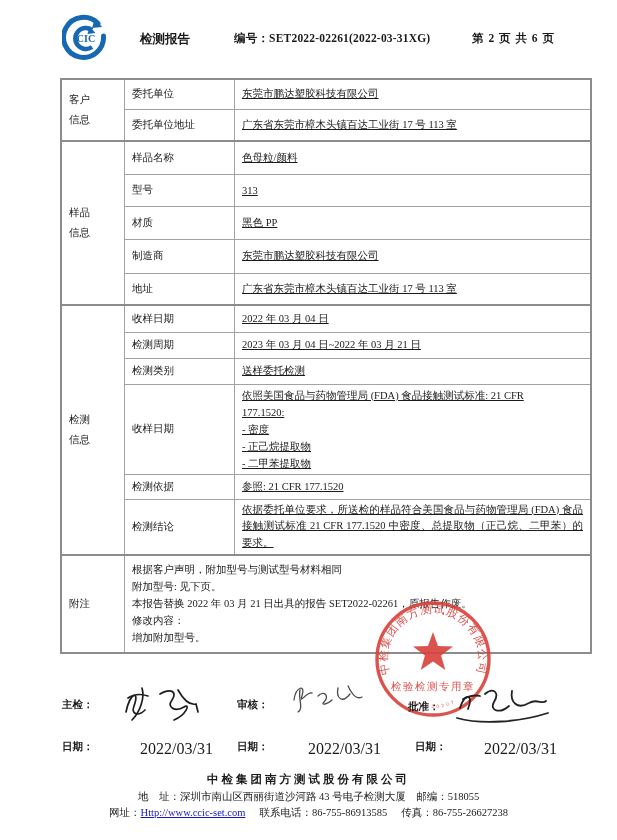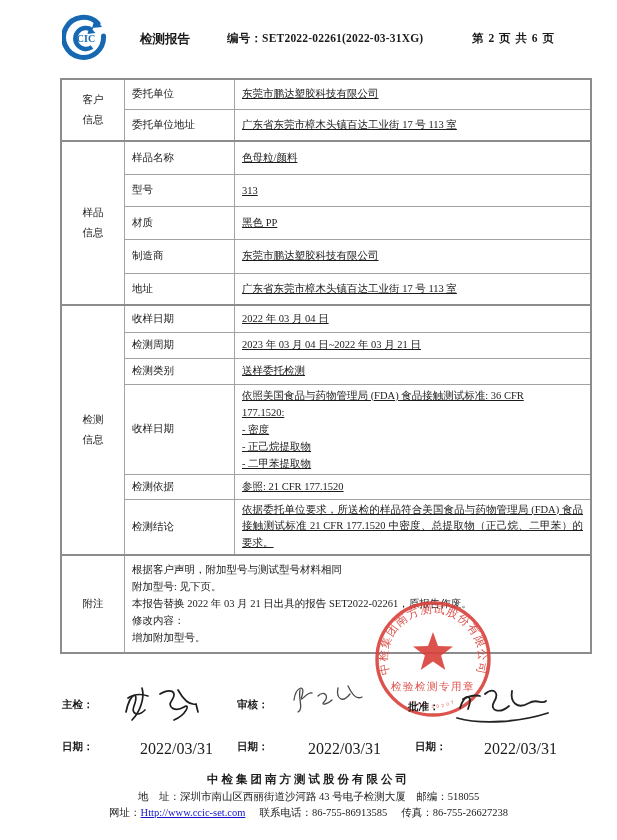--- a/index.html
+++ b/index.html
@@ -5,34 +5,34 @@
   html,body{margin:0;padding:0;background:#e8e8e8;}
   .page{
     position:relative;width:617px;height:840px;background:#ffffff;
     font-family:"Liberation Serif", serif;color:#1b1b1b;overflow:hidden;
     margin:0 auto;box-shadow:0 0 4px rgba(0,0,0,.25);
   }
   
   .hdr{position:absolute;left:0;top:0;width:100%;height:70px;padding-left:10px;}
   .logo{position:absolute;left:62px;top:14px;}
   .hdr-title{position:absolute;left:140px;top:31px;font-weight:bold;font-size:12.5px;}
-  .hdr-no{position:absolute;left:227px;top:31px;font-weight:bold;font-size:11.5px;letter-spacing:.2px;}
+  .hdr-no{position:absolute;left:234px;top:31px;font-weight:bold;font-size:11.5px;letter-spacing:.2px;}
   .hdr-page{position:absolute;left:472px;top:31px;font-weight:bold;font-size:11.5px;letter-spacing:1px;}
   
   table.report{
     position:absolute;left:60px;top:78px;width:500px;
     border-collapse:collapse;table-layout:fixed;
     font-size:10.5px;border:2px solid #8c8c8c;
   }
   table.report td{
     border:1px solid #a3a3a3;padding:2px 7px;vertical-align:middle;
     overflow:hidden;
   }
   tr.sec td{border-top:2px solid #8c8c8c;}
-  td.c-sec{width:48px;text-align:center;padding:0 2px;white-space:pre-line;line-height:1.9;}
+  td.c-sec{width:48px;padding:0 2px;white-space:pre-line;line-height:1.9;}
   td.c-lab{width:95px;}
   td.c-val{width:341px;text-decoration:underline;}
   td.ml{white-space:pre-line;line-height:1.62;padding:4px 7px;}
   td.wrap{line-height:1.6;padding:4px 7px;text-align:justify;}
   
   .stamp{position:absolute;left:371px;top:597px;opacity:.9;pointer-events:none;}
   
   .sig-label{position:absolute;font-size:10.5px;font-weight:bold;}
   .sig-svg{position:absolute;}
   .date-label{position:absolute;font-size:10.5px;font-weight:bold;}
@@ -109,21 +109,21 @@
     <tr style="height:26px">
       <td class="c-lab">检测周期</td>
       <td class="c-val">2023 年 03 月 04 日~2022 年 03 月 21 日</td>
     </tr>
     <tr style="height:26px">
       <td class="c-lab">检测类别</td>
       <td class="c-val">送样委托检测</td>
     </tr>
     <tr style="height:90px">
       <td class="c-lab">收样日期</td>
-      <td class="c-val ml">依照美国食品与药物管理局 (FDA) 食品接触测试标准: 36 CFR
+      <td class="c-val ml">依照美国食品与药物管理局 (FDA) 食品接触测试标准: 21 CFR
 177.1520:
 - 密度
 - 正己烷提取物
 - 二甲苯提取物</td>
     </tr>
     <tr style="height:25px">
       <td class="c-lab">检测依据</td>
       <td class="c-val">参照: 21 CFR 177.1520</td>
     </tr>
     <tr style="height:46px">

